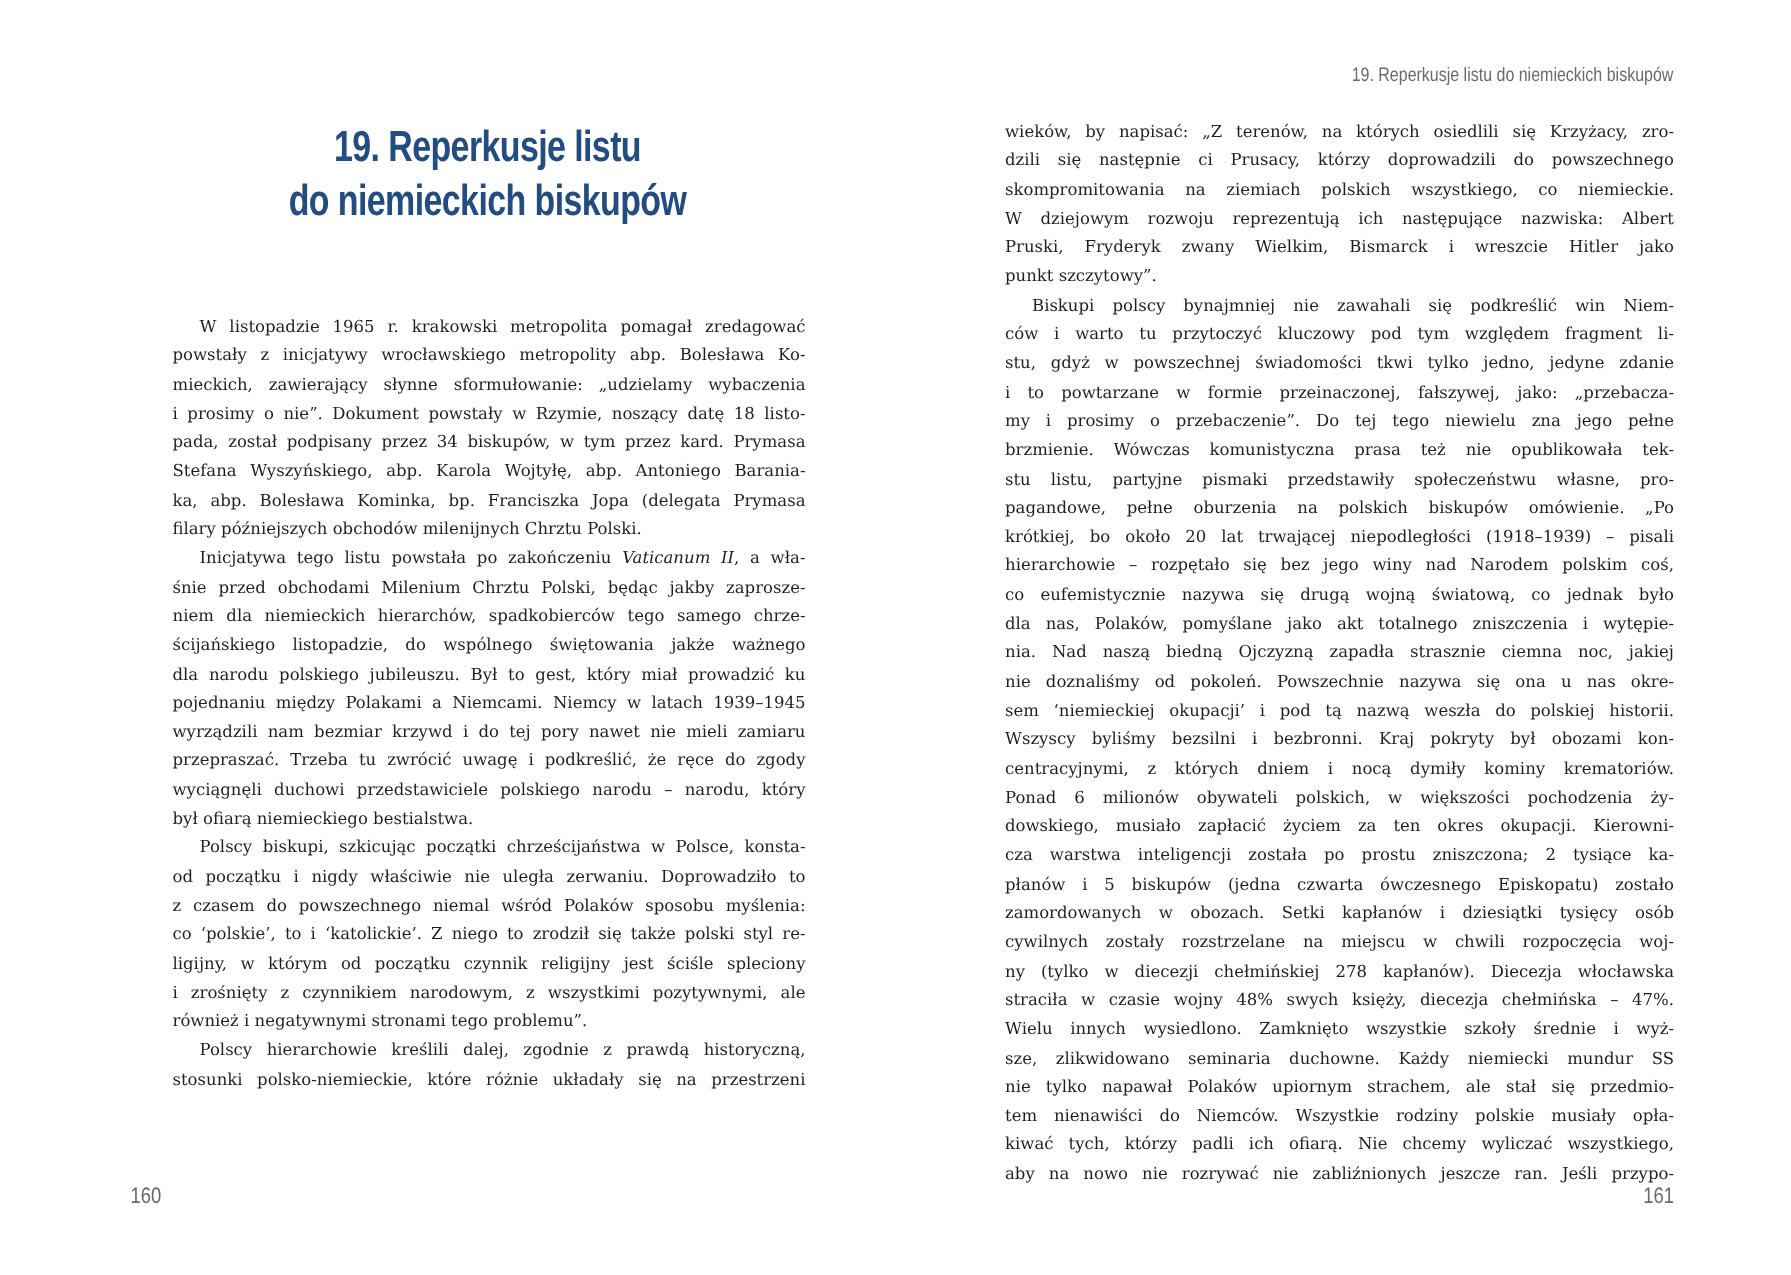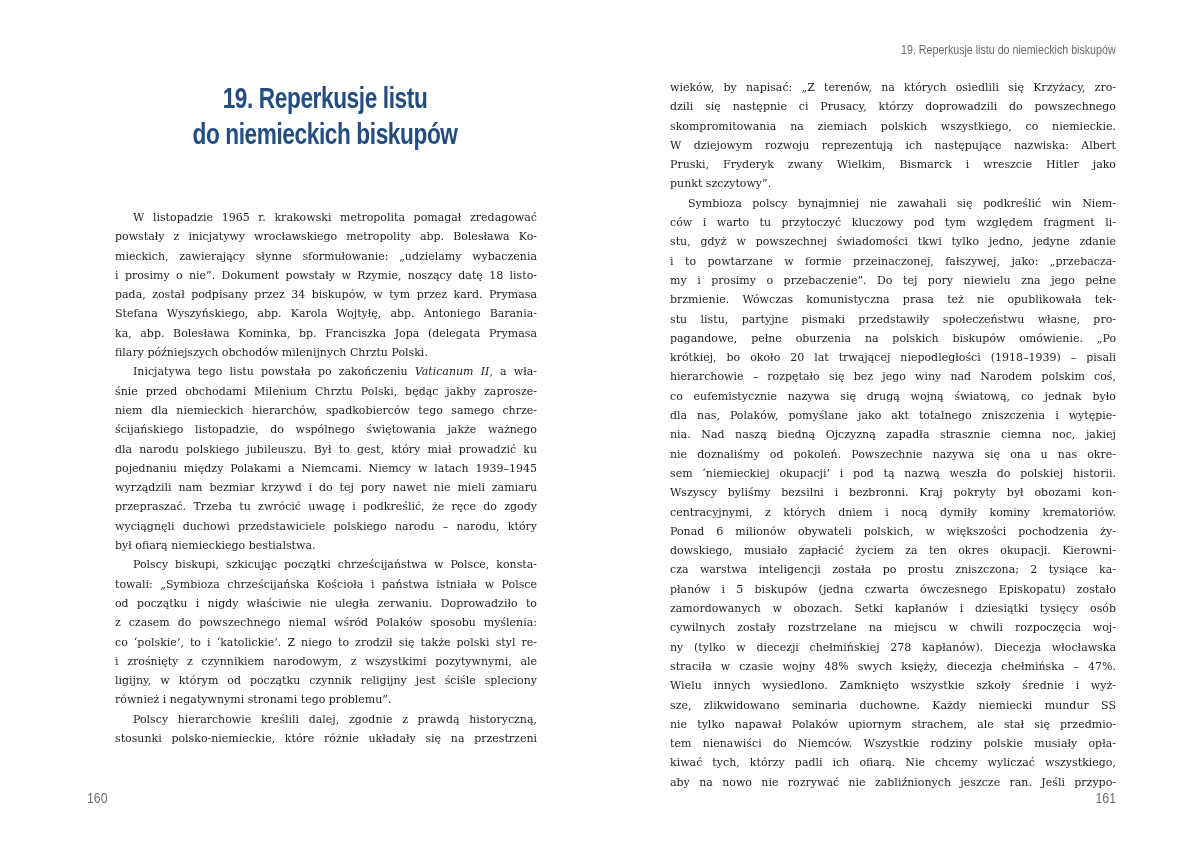--- a/index.html
+++ b/index.html
@@ -117,26 +117,25 @@
       <span class="line">ścijańskiego listopadzie, do wspólnego świętowania jakże ważnego</span>
       <span class="line">dla narodu polskiego jubileuszu. Był to gest, który miał prowadzić ku</span>
       <span class="line">pojednaniu między Polakami a Niemcami. Niemcy w latach 1939–1945</span>
       <span class="line">wyrządzili nam bezmiar krzywd i do tej pory nawet nie mieli zamiaru</span>
       <span class="line">przepraszać. Trzeba tu zwrócić uwagę i podkreślić, że ręce do zgody</span>
       <span class="line">wyciągnęli duchowi przedstawiciele polskiego narodu – narodu, który</span>
       <span class="line last">był ofiarą niemieckiego bestialstwa.</span>
     </p>
     <p>
       <span class="line ind">Polscy biskupi, szkicując początki chrześcijaństwa w Polsce, konsta-</span>
-      <span class="line">towali: „Symbioza chrześcijańska Kościoła i państwa istniała w Polsce</span>
       <span class="line">od początku i nigdy właściwie nie uległa zerwaniu. Doprowadziło to</span>
       <span class="line">z czasem do powszechnego niemal wśród Polaków sposobu myślenia:</span>
       <span class="line">co ‘polskie’, to i ‘katolickie’. Z niego to zrodził się także polski styl re-</span>
+      <span class="line">ligijny, w którym od początku czynnik religijny jest ściśle spleciony</span>
       <span class="line">i zrośnięty z czynnikiem narodowym, z wszystkimi pozytywnymi, ale</span>
-      <span class="line">ligijny, w którym od początku czynnik religijny jest ściśle spleciony</span>
       <span class="line last">również i negatywnymi stronami tego problemu”.</span>
     </p>
     <p>
       <span class="line ind">Polscy hierarchowie kreślili dalej, zgodnie z prawdą historyczną,</span>
       <span class="line">stosunki polsko-niemieckie, które różnie układały się na przestrzeni</span>
     </p>
   </div>
 
   <div class="page-number">160</div>
 </div>
@@ -147,25 +146,25 @@
   <div class="text-block">
     <p>
       <span class="line">wieków, by napisać: „Z terenów, na których osiedlili się Krzyżacy, zro-</span>
       <span class="line">dzili się następnie ci Prusacy, którzy doprowadzili do powszechnego</span>
       <span class="line">skompromitowania na ziemiach polskich wszystkiego, co niemieckie.</span>
       <span class="line">W dziejowym rozwoju reprezentują ich następujące nazwiska: Albert</span>
       <span class="line">Pruski, Fryderyk zwany Wielkim, Bismarck i wreszcie Hitler jako</span>
       <span class="line last">punkt szczytowy”.</span>
     </p>
     <p>
-      <span class="line ind">Symbioza polscy bynajmniej nie zawahali się podkreślić win Niem-</span>
+      <span class="line ind">Biskupi polscy bynajmniej nie zawahali się podkreślić win Niem-</span>
       <span class="line">ców i warto tu przytoczyć kluczowy pod tym względem fragment li-</span>
       <span class="line">stu, gdyż w powszechnej świadomości tkwi tylko jedno, jedyne zdanie</span>
       <span class="line">i to powtarzane w formie przeinaczonej, fałszywej, jako: „przebacza-</span>
-      <span class="line">my i prosimy o przebaczenie”. Do tej pory niewielu zna jego pełne</span>
+      <span class="line">my i prosimy o przebaczenie”. Do tej tego niewielu zna jego pełne</span>
       <span class="line">brzmienie. Wówczas komunistyczna prasa też nie opublikowała tek-</span>
       <span class="line">stu listu, partyjne pismaki przedstawiły społeczeństwu własne, pro-</span>
       <span class="line">pagandowe, pełne oburzenia na polskich biskupów omówienie. „Po</span>
       <span class="line">krótkiej, bo około 20 lat trwającej niepodległości (1918–1939) – pisali</span>
       <span class="line">hierarchowie – rozpętało się bez jego winy nad Narodem polskim coś,</span>
       <span class="line">co eufemistycznie nazywa się drugą wojną światową, co jednak było</span>
       <span class="line">dla nas, Polaków, pomyślane jako akt totalnego zniszczenia i wytępie-</span>
       <span class="line">nia. Nad naszą biedną Ojczyzną zapadła strasznie ciemna noc, jakiej</span>
       <span class="line">nie doznaliśmy od pokoleń. Powszechnie nazywa się ona u nas okre-</span>
       <span class="line">sem ‘niemieckiej okupacji’ i pod tą nazwą weszła do polskiej historii.</span>

